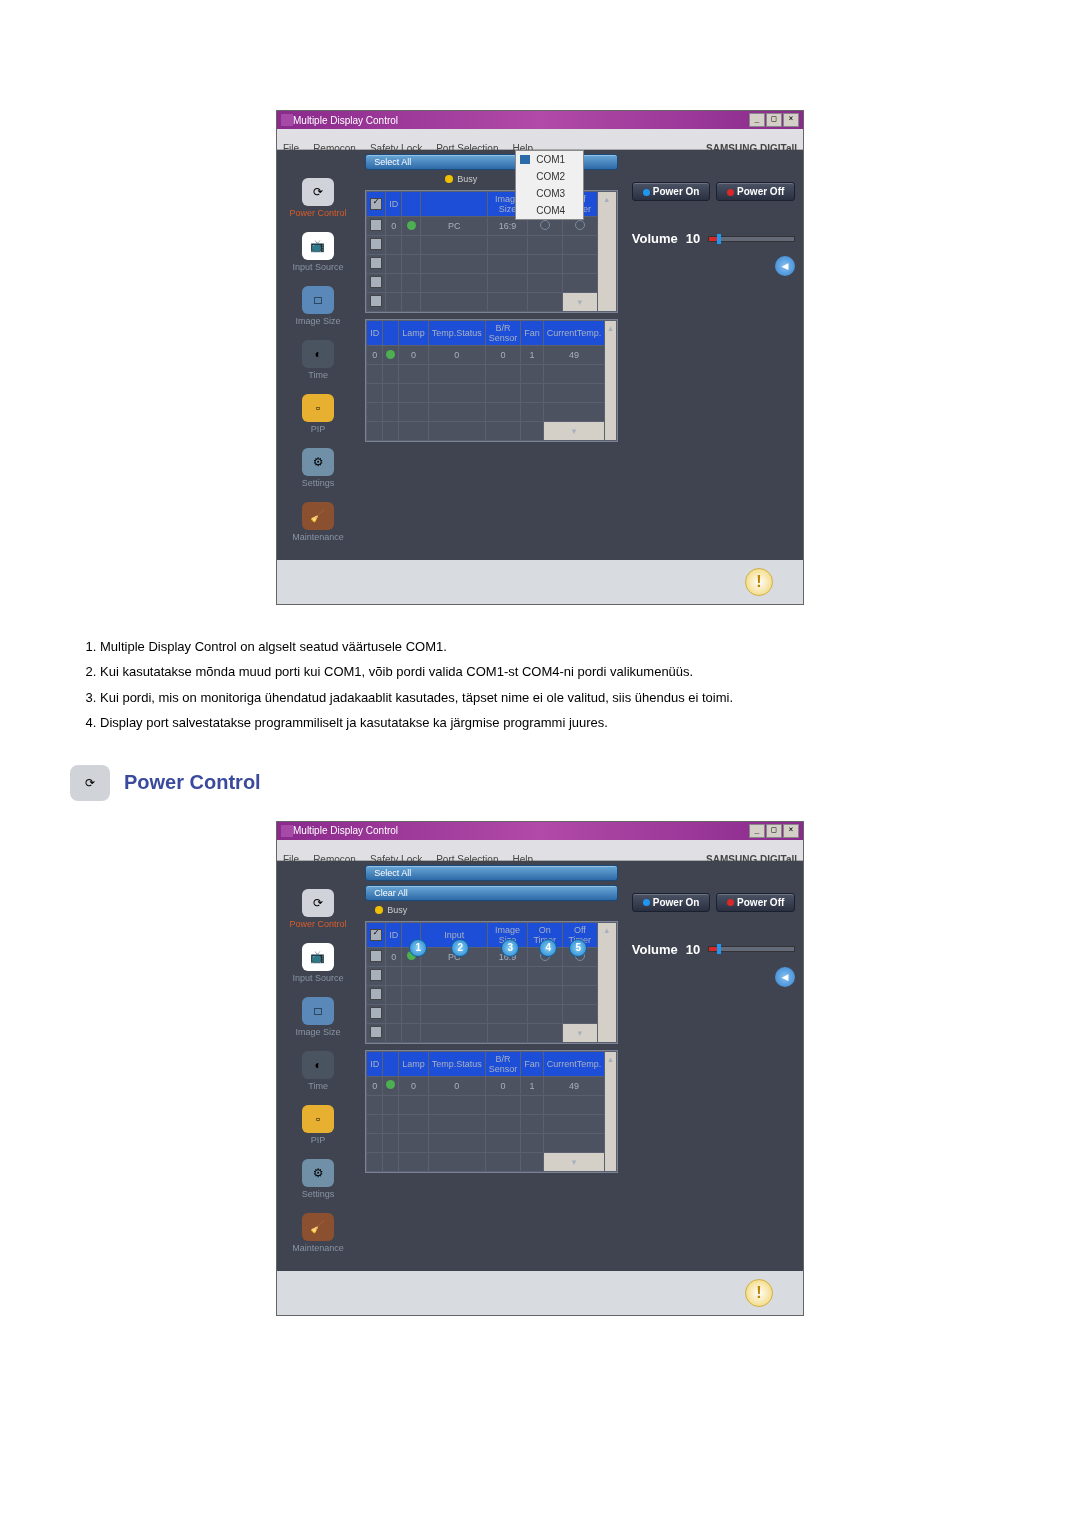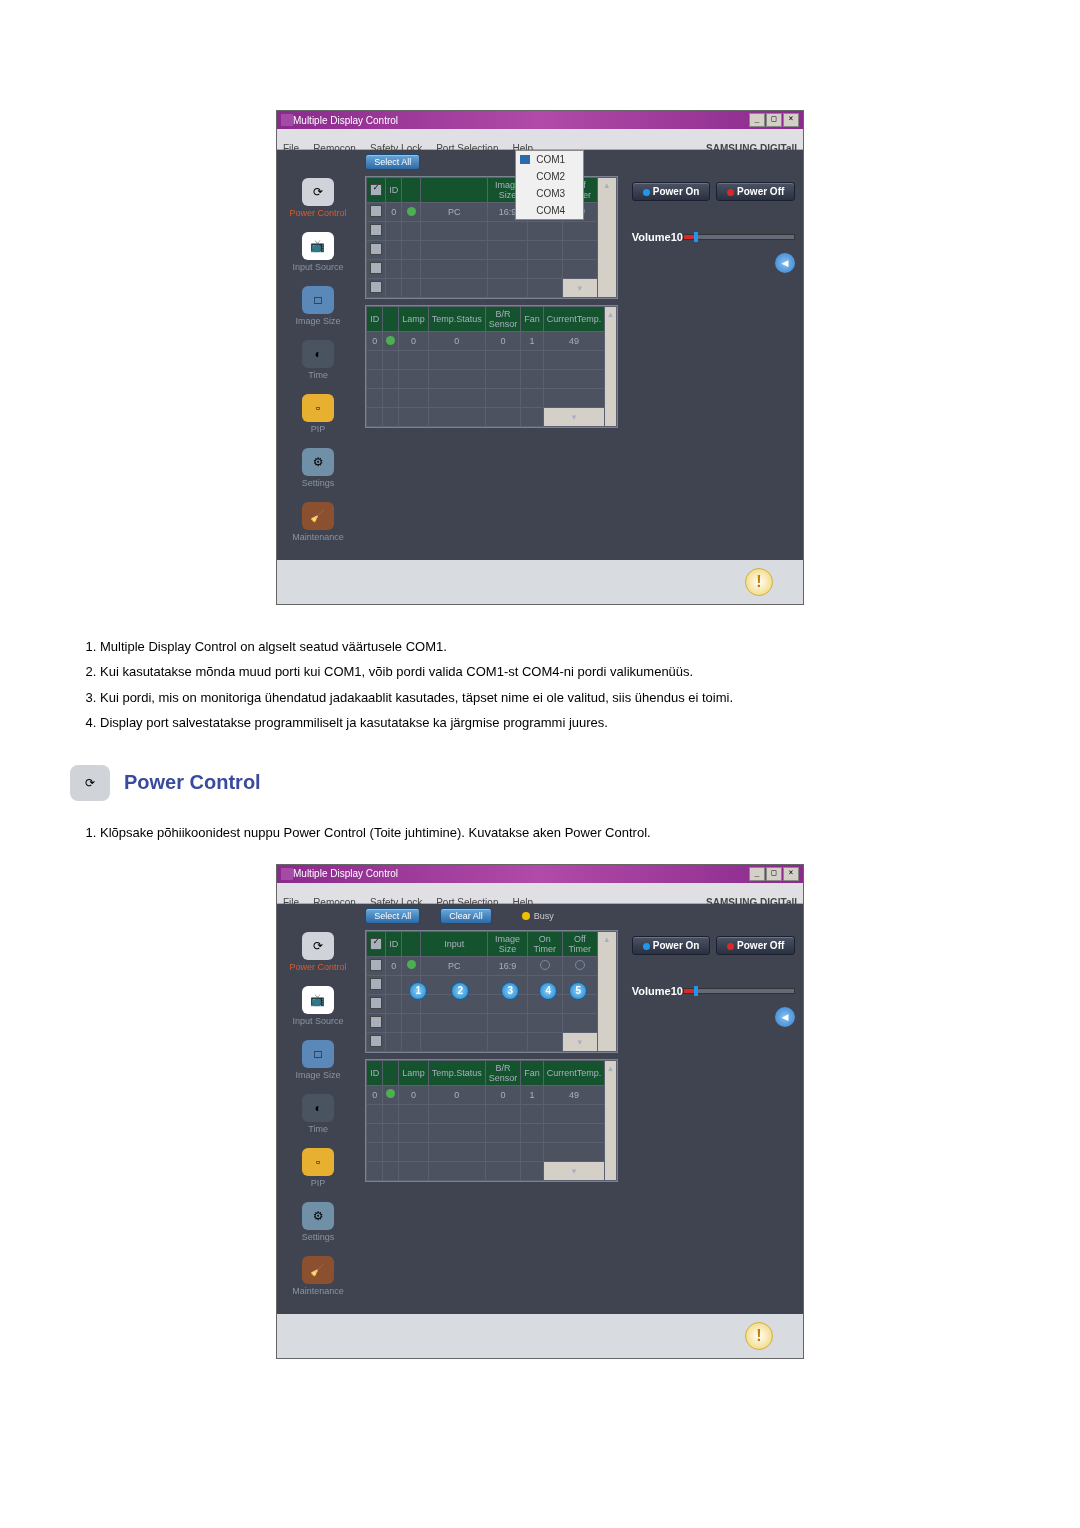--- a/index.html
+++ b/index.html
@@ -108,21 +108,21 @@
   .side-label {
     font-size: 9px;
     color: #8a94a4;
   }
   .side-label.active { color: #d95c2b; }
   .centerpanel {
     flex: 1;
     padding: 4px 6px 6px 6px;
     position: relative;
   }
-  .btnrow { display: flex; gap: 20px; margin-bottom: 6px; }
+  .btnrow { display: flex; gap: 4px; margin-bottom: 6px; flex-direction: column; }
   .smallbtn {
     font-size: 9px;
     padding: 2px 8px;
     background: linear-gradient(#6aa8d8, #2d6aa8);
     color: #fff;
     border: 1px solid #1a4a7a;
     border-radius: 3px;
     box-shadow: inset 0 1px 0 rgba(255,255,255,0.3);
   }
   .busy {
@@ -143,21 +143,21 @@
   }
   .grid table { border-collapse: collapse; width: 100%; }
   .grid th, .grid td {
     border: 1px solid #5a6070;
     padding: 2px 3px;
     text-align: center;
     height: 14px;
     font-weight: normal;
     font-size: 9px;
   }
-  .grid th { background: #14532d; }
+  .grid th { background: #1d4ed8; }
   .grid .cb { width: 12px; }
   .chk {
     width: 10px; height: 10px; background: #a8b0bc; display: inline-block;
     border: 1px solid #444;
   }
   .chk.on::after { content: "✓"; font-size: 8px; color: #000; position: relative; top: -3px; }
   .statdot { width: 9px; height: 9px; border-radius: 50%; display: inline-block; }
   .statdot.g { background: #4caf50; }
   .rightpanel {
     width: 198px;
@@ -173,21 +173,21 @@
     padding: 3px 0;
     text-align: center;
     border-radius: 3px;
     background: linear-gradient(#4a5264, #2a3040);
     border: 1px solid #1a2030;
     box-shadow: inset 0 1px 0 rgba(255,255,255,0.2);
   }
   .pwrdot { width: 7px; height: 7px; border-radius: 50%; display: inline-block; vertical-align: middle; margin-right: 3px; }
   .pd-on { background: #2096f0; }
   .pd-off { background: #d82828; }
-  .volrow { display: flex; align-items: center; color: #fff; font-size: 11px; font-weight: bold; }
+  .volrow { display: flex; align-items: center; gap: 8px; color: #fff; font-size: 13px; font-weight: bold; }
   .voltrack { flex: 1; height: 4px; background: #646a78; position: relative; border: 1px solid #333; }
   .volfill { height: 100%; width: 10%; background: #d82828; }
   .volthumb { position: absolute; top: -3px; left: 9%; width: 4px; height: 10px; background: #2096f0; }
   .muteicon {
     width: 20px; height: 20px; border-radius: 50%;
     background: radial-gradient(#88c0f0, #3080d0);
     margin-left: auto; margin-top: 10px;
     display: flex; align-items: center; justify-content: center; color: #fff; font-size: 9px;
   }
   .bottombar {
@@ -481,23 +481,20 @@
     <li>Kui kasutatakse mõnda muud porti kui COM1, võib pordi valida COM1-st COM4-ni pordi valikumenüüs.</li>
     <li>Kui pordi, mis on monitoriga ühendatud jadakaablit kasutades, täpset nime ei ole valitud, siis ühendus ei toimi.</li>
     <li>Display port salvestatakse programmiliselt ja kasutatakse ka järgmise programmi juures.</li>
   </ol>
 
   <div class="section-heading">
     <div class="section-cube">⟳</div>
     <div class="section-title">Power Control</div>
   </div>
 
-  <ol class="ol">
-    <li>Klõpsake põhiikoonidest nuppu Power Control (Toite juhtimine). Kuvatakse aken Power Control.</li>
-  </ol>
 
   <div class="screenshot">
     <div class="titlebar">
       <div class="titlebar-left">
         <span class="win-icon"></span>
         <span class="title-text">Multiple Display Control</span>
       </div>
       <div class="win-controls">
         <span class="win-btn">_</span>
         <span class="win-btn">□</span>

